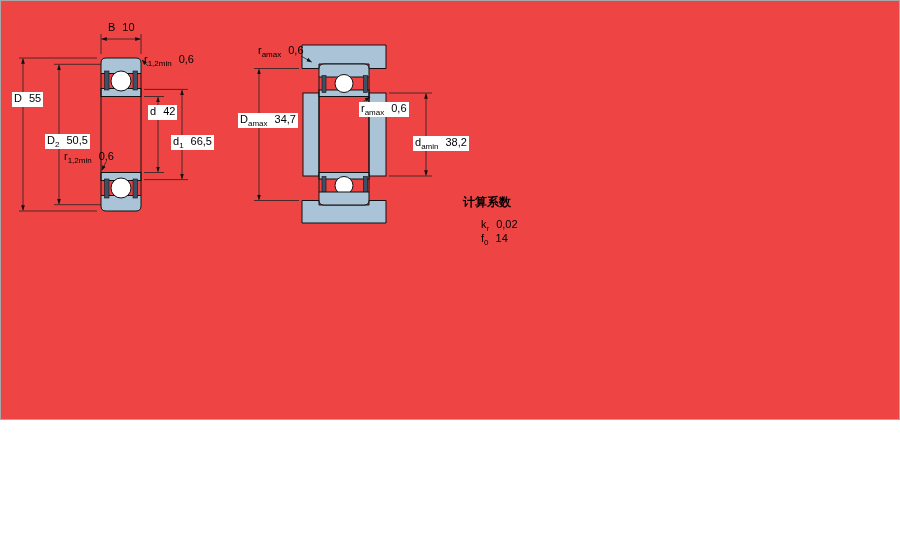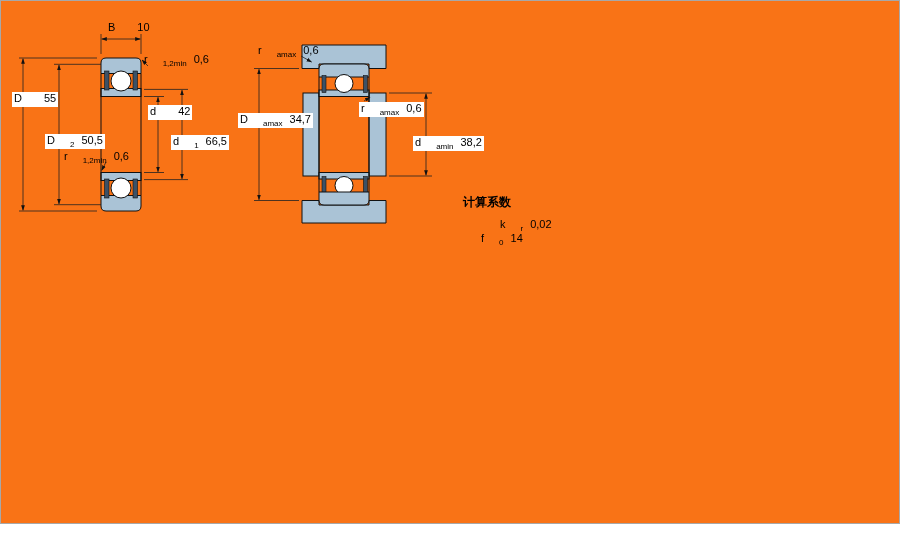--- a/index.html
+++ b/index.html
@@ -1,33 +1,33 @@
 <!DOCTYPE html>
 <html><head>
 <meta charset="utf-8">
 <style>
   html,body { margin:0; padding:0; background:#ffffff; }
   .canvas {
     position:relative;
-    width:900px; height:524px;
-    background:#f97316;
+    width:900px; height:420px;
+    background:#ef4444;
     border:1px solid #a8a8a8;
     box-sizing:border-box;
     font-family:"Liberation Sans", sans-serif;
     overflow:hidden;
   }
   .linework { position:absolute; left:0; top:0; }
   .dim-label {
     position:absolute;
     font-size:11px;
     line-height:12px;
     color:#000;
     white-space:nowrap;
   }
-  .dim-label sub { font-size:8px; line-height:8px;margin-left:15px; }
+  .dim-label sub { font-size:8px; line-height:8px; }
   .dim-label .val { margin-left:7px; }
   .masked { background:#ffffff; padding:0 2px; }
   .calc-title {
     position:absolute;
     font-size:12px;
     font-weight:bold;
     color:#000;
     white-space:nowrap;
   }
 </style>
@@ -157,21 +157,21 @@
   <div class="dim-label masked" style="left:358px; top:101px">
     <span class="sym">r</span><sub>amax</sub><span class="val">0,6</span>
   </div>
 
   <div class="dim-label masked" style="left:412px; top:135px">
     <span class="sym">d</span><sub>amin</sub><span class="val">38,2</span>
   </div>
 
   <div class="calc-title" style="left:462px; top:193px">计算系数</div>
 
-  <div class="dim-label" style="left:499px; top:217px">
+  <div class="dim-label" style="left:480px; top:217px">
     <span class="sym">k</span><sub>r</sub><span class="val">0,02</span>
   </div>
 
   <div class="dim-label" style="left:480px; top:231px">
     <span class="sym">f</span><sub>0</sub><span class="val">14</span>
   </div>
 
 </div>
 
 </body></html>

